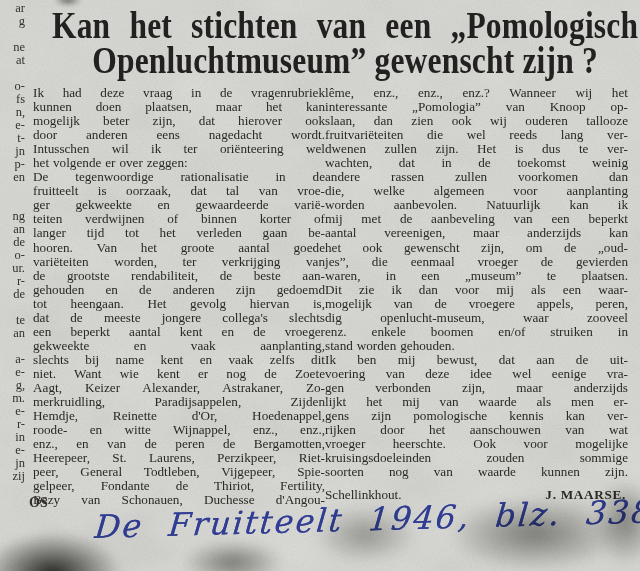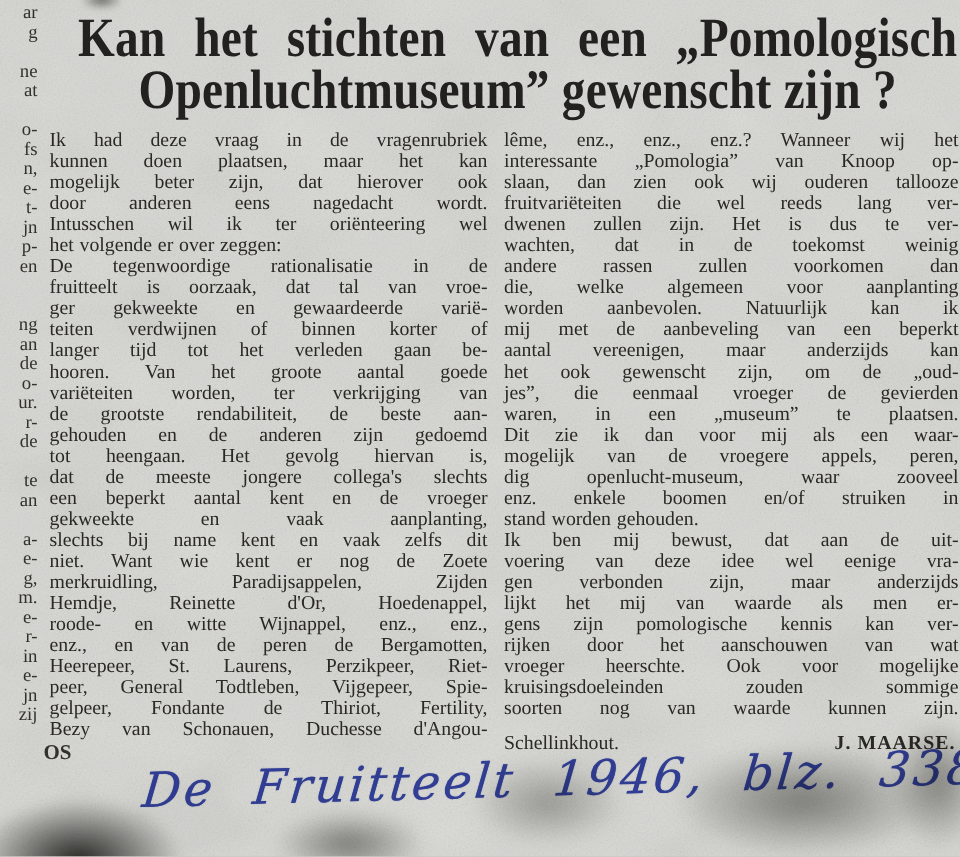--- a/index.html
+++ b/index.html
@@ -20,21 +20,21 @@
   .hl-inner{
     width:688px; transform:scaleX(0.852); transform-origin:0 0;
     font-weight:bold; color:#232220; font-size:37px; line-height:35px;
     letter-spacing:0.2px;
   }
   .hl1{text-align:justify; text-align-last:justify;}
   .hl2{text-align:center;}
   
   .cols{
     position:absolute; left:33px; top:86px; width:606px; z-index:3;
-    display:flex; gap:11px;
+    display:flex; 
     font-size:13.2px; line-height:14.05px; color:#2c2a26;
   }
   .colL{width:292px;} .colR{width:303px;}
   .line{height:14.05px; text-align:justify; text-align-last:justify; word-spacing:0.6px; white-space:nowrap0;}
   .para-end{text-align-last:left;}
   .sig{display:flex; justify-content:space-between; margin-top:9px; padding-right:2px;}
   .sig-author{font-weight:bold; letter-spacing:0.7px;}
   
   .handwriting{
     position:absolute; left:95px; top:508px; width:545px; z-index:4;
@@ -127,20 +127,21 @@
         <div class="line">hooren. Van het groote aantal goede</div>
         <div class="line">variëteiten worden, ter verkrijging van</div>
         <div class="line">de grootste rendabiliteit, de beste aan-</div>
         <div class="line">gehouden en de anderen zijn gedoemd</div>
         <div class="line">tot heengaan. Het gevolg hiervan is,</div>
         <div class="line">dat de meeste jongere collega's slechts</div>
         <div class="line">een beperkt aantal kent en de vroeger</div>
         <div class="line">gekweekte en vaak aanplanting,</div>
         <div class="line">slechts bij name kent en vaak zelfs dit</div>
         <div class="line">niet. Want wie kent er nog de Zoete</div>
+        <div class="line">Aagt, Keizer Alexander, Astrakaner, Zo-</div>
         <div class="line">merkruidling, Paradijsappelen, Zijden</div>
         <div class="line">Hemdje, Reinette d'Or, Hoedenappel,</div>
         <div class="line">roode- en witte Wijnappel, enz., enz.,</div>
         <div class="line">enz., en van de peren de Bergamotten,</div>
         <div class="line">Heerepeer, St. Laurens, Perzikpeer, Riet-</div>
         <div class="line">peer, General Todtleben, Vijgepeer, Spie-</div>
         <div class="line">gelpeer, Fondante de Thiriot, Fertility,</div>
         <div class="line">Bezy van Schonauen, Duchesse d'Angou-</div>
       </div>
     <div class="colR">

